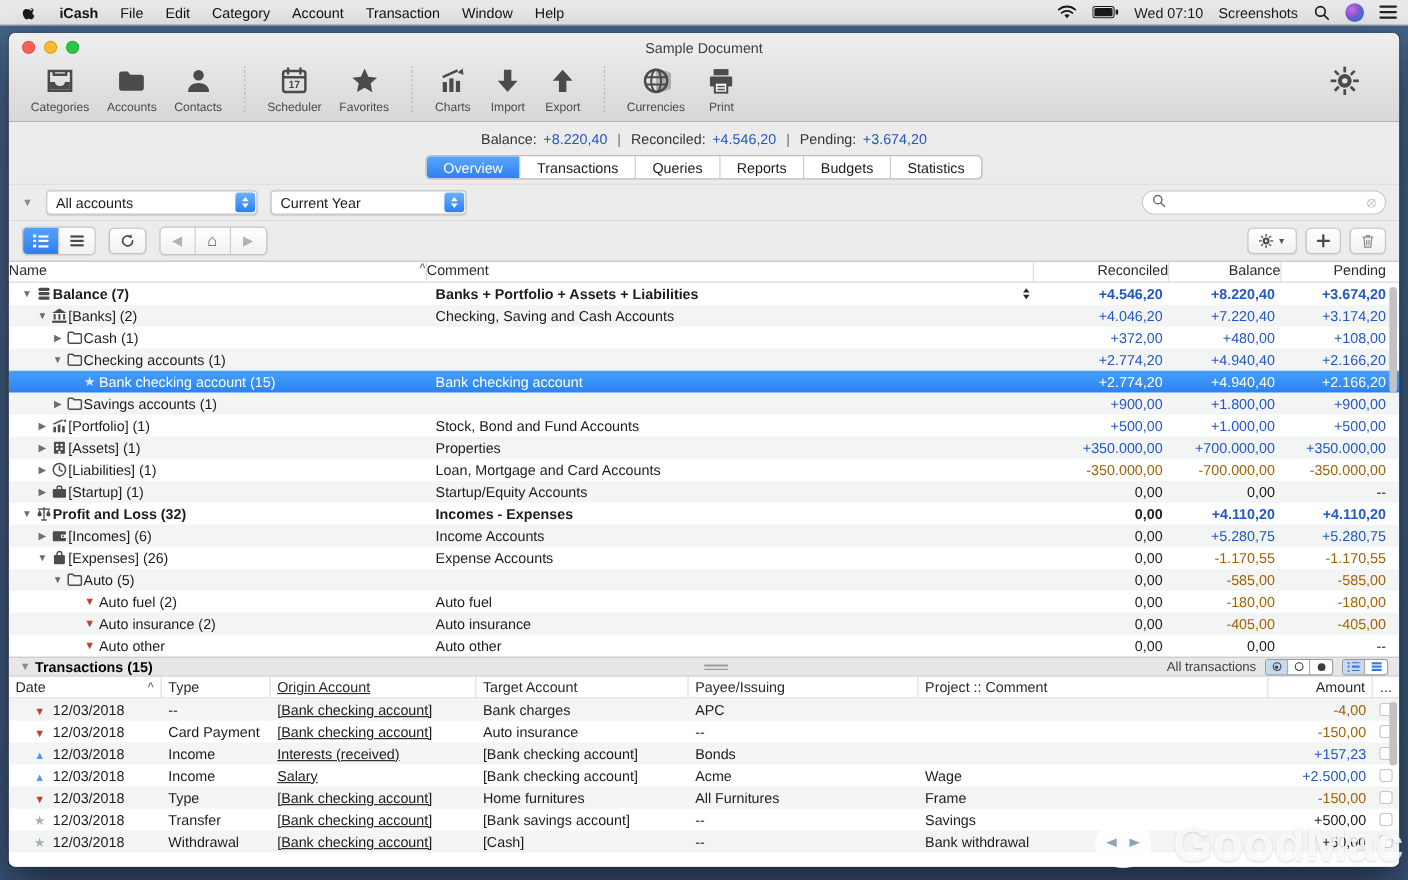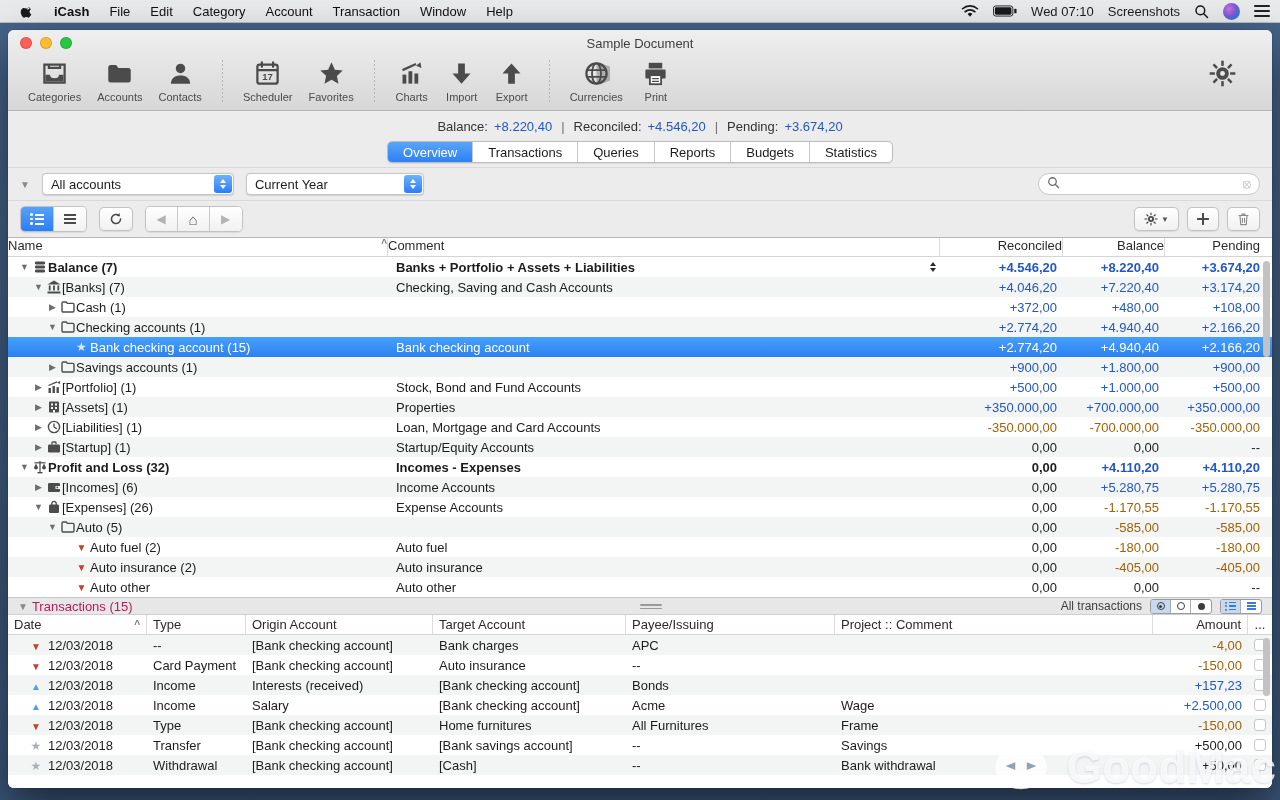--- a/index.html
+++ b/index.html
@@ -117,21 +117,21 @@
   .uni-star { color:#a9b0b8; font-size:12px; } .sel .uni-star { color:#dce8f5; }
   .updn { display:inline-flex; flex-direction:column; gap:2px; margin-left:auto; margin-right:4px; }
   .updn i { width:0; height:0; border-left:3.5px solid transparent; border-right:3.5px solid transparent; }
   .updn .u { border-bottom:4px solid #2b2b2b; } .updn .d { border-top:4px solid #2b2b2b; }
 
   .vthumb { position:absolute; right:2px; width:7px; border-radius:4px; background:#c2c2c2; }
 
   
   .transbar { height:18px; background:#e7e7e7; border-top:1px solid #c7c7c7; border-bottom:1px solid #cfcfcf;
               display:flex; align-items:center; padding:0 10px; position:relative; }
-  .trans-title { color:#be185d; font-weight:normal; margin-left:4px; }
+  .trans-title { color:#000000; font-weight:bold; margin-left:4px; }
   .grab { position:absolute; left:50%; top:6px; width:22px; display:flex; flex-direction:column; gap:2px; }
   .grab i { height:1.5px; background:#9a9a9a; border-radius:1px; }
   .tb-right { margin-left:auto; display:flex; align-items:center; gap:8px; }
   .tb-label { color:#3e3e3e; font-size:12px; }
   .mini-seg { display:flex; height:15px; border:1px solid #9b9b9b; border-radius:3px; overflow:hidden; background:#fff; }
   .mini-seg .ms { width:20px; display:flex; align-items:center; justify-content:center; border-right:1px solid #ababab; }
   .mini-seg .ms:last-child { border-right:none; }
   .mini-seg .ms.on { background:#c7d9ef; }
   .ring { width:8px; height:8px; border:1.5px solid #3c3c3c; border-radius:50%; position:relative; }
   .ring.dotted:after { content:""; position:absolute; left:1.5px; top:1.5px; width:3px; height:3px;
@@ -141,21 +141,21 @@
   .mini-list i { display:flex; gap:1.5px; align-items:center; }
   .mini-list b { width:2px; height:2px; background:currentColor; border-radius:50%; }
   .mini-list s { width:7px; height:1.5px; background:currentColor; }
 
   .thead { height:20px; background:#fff; display:flex; align-items:center; border-bottom:1px solid #d4d4d4; color:#2b2b2b; }
   .thc { display:flex; align-items:center; height:100%; border-right:1px solid #dcdcdc; padding:0 6px; }
   .trows { position:relative; }
   .trow { height:20px; display:flex; align-items:center; }
   .trow.alt { background:#f3f4f4; }
   .tc { display:flex; align-items:center; height:100%; overflow:hidden; white-space:nowrap; padding:0 6px; }
-  .tc-date { width:139px; } .tc-type { width:99px; } .tc-origin { width:187px; } .tc-target { width:193px; }
+  .tc-date { width:139px; } .tc-type { width:99px; } .tc-origin { width:187px;text-decoration:underline; } .tc-target { width:193px; }
   .tc-payee { width:209px; } .tc-proj { flex:1; } .tc-amt { width:95px; justify-content:flex-end; }
   .tc-dots { width:24px; justify-content:center; }
   .dicon { width:16px; text-align:center; margin:0 4px 0 14px; flex:none; }
   .chk { width:12px; height:12px; border:1px solid #c6c6c6; border-radius:3px; background:#fff; }
   .filler { flex:1; background:#fff; }
 
   
   .watermark { position:absolute; right:4px; bottom:6px; display:flex; align-items:center; gap:16px;
                color:rgba(255,255,255,.8); pointer-events:none; }
   .wm-text { font-size:46px; font-weight:bold; letter-spacing:0; text-shadow:0 1px 2px rgba(90,110,130,.25); }
@@ -506,21 +506,21 @@
             <span class="disc">▼</span>
             <span class="ticon">
               <svg viewBox="0 0 14 14" fill="#4c4c4c">
                 <path d="M7 0.5L13.5 4.5H0.5z"></path>
                 <rect x="1.8" y="5.5" width="1.8" height="5"></rect>
                 <rect x="6.1" y="5.5" width="1.8" height="5"></rect>
                 <rect x="10.4" y="5.5" width="1.8" height="5"></rect>
                 <rect x="0.5" y="11.5" width="13" height="2"></rect>
               </svg>
             </span>
-            <span>[Banks] (7)</span>
+            <span>[Banks] (2)</span>
           </div>
           <div class="c-comment">
             <span>Checking, Saving and Cash Accounts</span>
           </div>
           <div class="c-num c-rec v-pos">+4.046,20</div>
           <div class="c-num c-bal v-pos">+7.220,40</div>
           <div class="c-num c-pend v-pos">+3.174,20</div>
         </div>
         <div class="ovrow">
           <div class="c-name">

